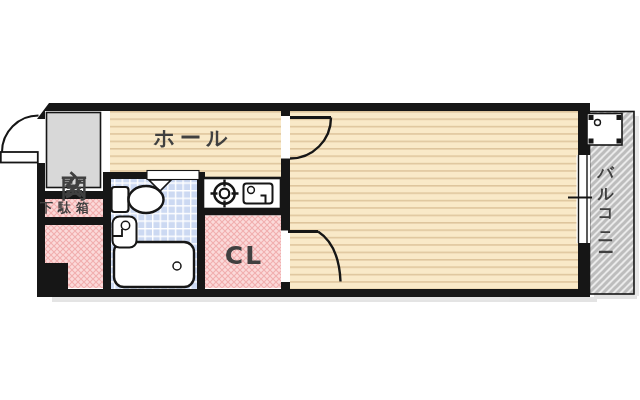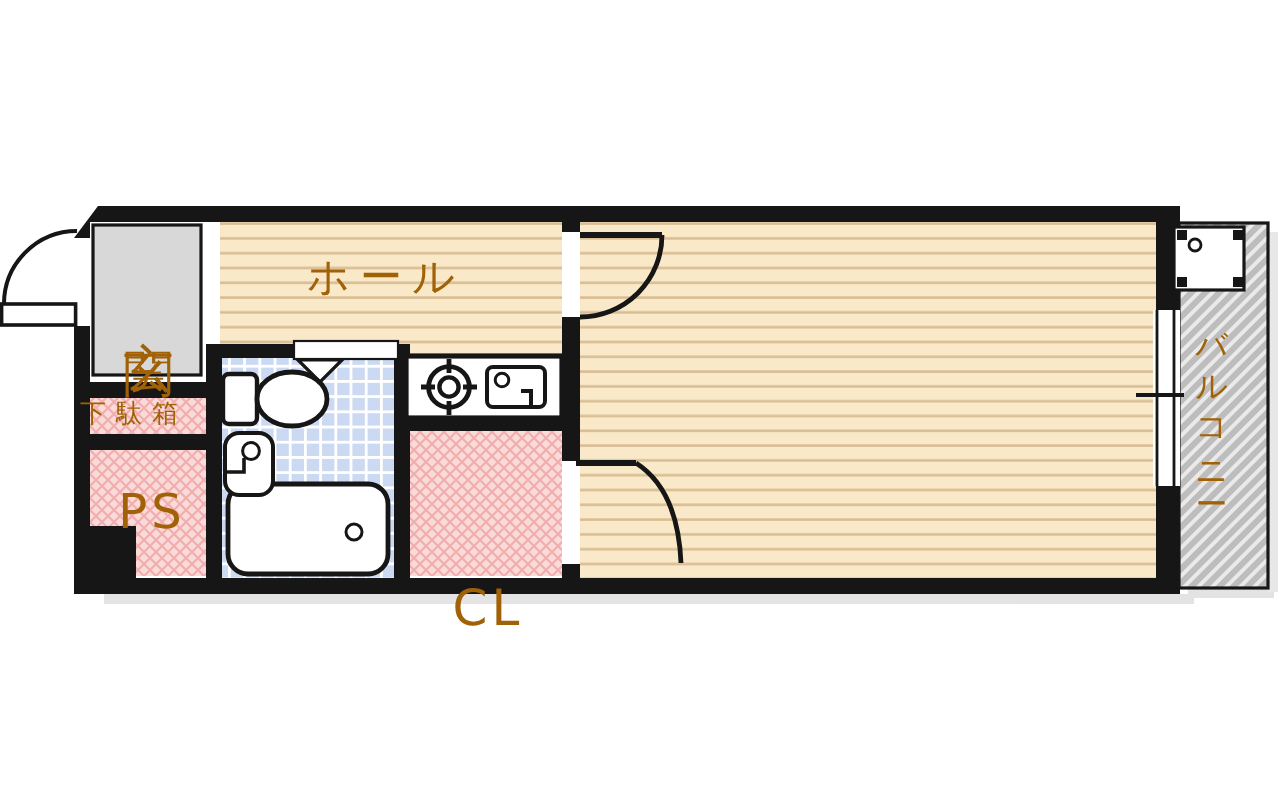--- a/index.html
+++ b/index.html
@@ -3,28 +3,28 @@
 <meta charset="utf-8">
 <style>
   html,body{margin:0;padding:0;background:#ffffff;}
   .stage{
     position:relative;width:640px;height:400px;background:#ffffff;overflow:hidden;
     font-family:"DejaVu Sans","Liberation Sans",sans-serif;
   }
   .stage svg{position:absolute;left:0;top:0;}
   .label{
     position:absolute;transform:translate(-50%,-50%);
-    color:#a16207;font-weight:normal;text-align:center;white-space:nowrap;line-height:1.1;
+    color:#404040;font-weight:bold;text-align:center;white-space:nowrap;line-height:1.1;
   }
   .v{writing-mode:vertical-rl;}
   .lbl-genkan{left:74px;top:156px;font-size:25px;letter-spacing:6px;}
   .lbl-getabako{left:67px;top:208px;font-size:13px;letter-spacing:5px;text-align:center;}
   .lbl-ps{left:76px;top:256px;font-size:24px;letter-spacing:2px;}
   .lbl-hall{left:193px;top:139px;font-size:21px;letter-spacing:5px;}
-  .lbl-cl{left:244px;top:256px;font-size:25px;letter-spacing:2px;margin-top:48px;}
+  .lbl-cl{left:244px;top:256px;font-size:25px;letter-spacing:2px;}
   .lbl-yoshitsu{left:434px;top:200px;font-size:24px;letter-spacing:3px;line-height:30px;}
   .lbl-yoshitsu span{display:block;}
   .lbl-balcony{left:606px;top:201px;font-size:16px;letter-spacing:4px;}
 </style>
 </head>
 <body>
 
 <div class="stage">
 
 <svg width="640" height="400" viewBox="0 0 640 400">
@@ -154,20 +154,19 @@
 
   <g>
     <rect x="37" y="119" width="8" height="44" fill="#ffffff"></rect>
     <rect x="0.8" y="152" width="37" height="10.5" fill="#ffffff" stroke="#161616" stroke-width="1.8"></rect>
     <path d="M2,152 A36.5,36.5 0 0 1 38.5,115.5" stroke="#161616" stroke-width="2" fill="none"></path>
   </g>
 </svg>
 
 <div class="label v lbl-genkan">玄関</div>
 <div class="label lbl-getabako">下駄箱</div>
-<div class="label lbl-ps">PS</div>
 <div class="label lbl-hall">ホール</div>
 <div class="label lbl-cl">CL</div>
 <div class="label lbl-yoshitsu">
 </div>
 <div class="label v lbl-balcony">バルコニー</div>
 
 </div>
 
 </body></html>

